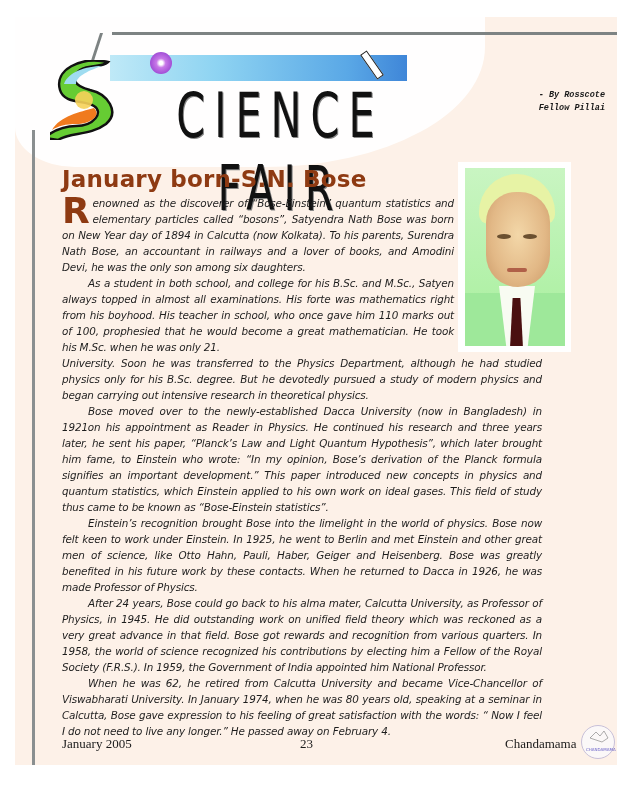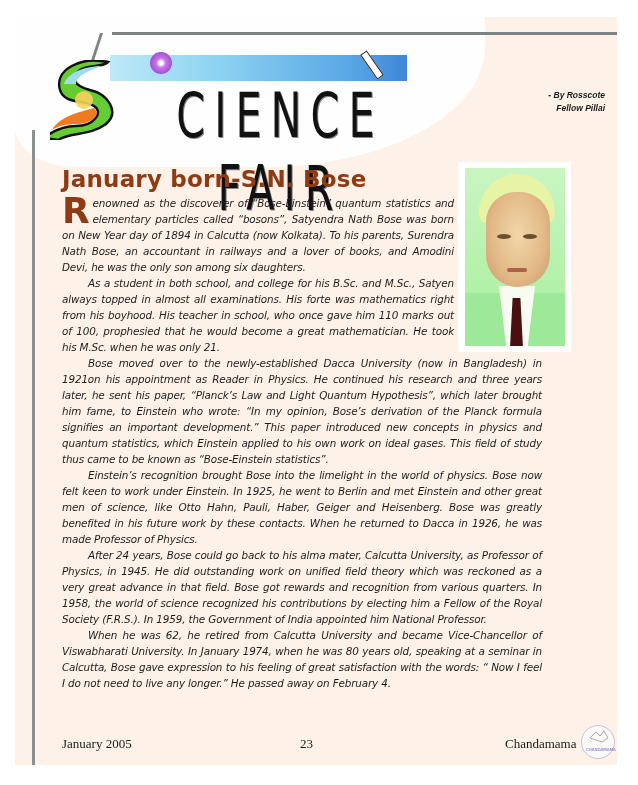--- a/index.html
+++ b/index.html
@@ -15,21 +15,21 @@
   .logo { position:absolute; left:50px; top:52px; width:390px; height:85px;text-align:center; }
   .sky-band { position:absolute; left:60px; top:3px; width:297px; height:26px;
     background:linear-gradient(90deg,#bfe9f7 0%,#8fd4f2 35%,#5aa8e6 80%,#3f86d8 100%); }
   .sun { position:absolute; left:100px; top:0px; width:22px; height:22px; border-radius:50%;
     background:radial-gradient(circle,#ffffff 0 12%,#c878e8 30%,#a24fd6 70%,#e0b8f2 100%); }
   .telescope { position:absolute; left:318px; top:-2px; width:6px; height:28px; background:#ffffff; border:1px solid #222; transform:rotate(-35deg); }
   .s-shape { position:absolute; left:0px; top:8px; width:70px; height:80px; }
   .logo-word { position:absolute; left:70px; top:27px; font-family:"DejaVu Sans Condensed","DejaVu Sans", sans-serif;
     font-size:46px; letter-spacing:9px; color:#111; font-weight:normal; transform:scaleY(1.35); transform-origin:top left;
     text-shadow:1px 1px 0 #888; }
-  .byline { position:absolute; left:510px; top:89px; width:95px; text-align:right; font-family:Liberation Sans, sans-serif;
+  .byline { position:absolute; left:510px; top:89px; width:95px; text-align:right; font-family:Liberation Mono, monospace;
     font-size:8.5px; font-weight:bold; font-style:italic; color:#1a1a1a; line-height:13px; }
 
   
   .title { position:absolute; left:62px; top:166px; font-family:"DejaVu Sans", sans-serif; font-weight:bold;
     font-size:23px; color:#8e3a12; letter-spacing:0.2px; }
   .photo-frame { position:absolute; left:458px; top:162px; width:113px; height:190px; background:#ffffff; }
   .photo { position:absolute; left:465px; top:168px; width:100px; height:178px; overflow:hidden;
     background:linear-gradient(180deg,#c9f5c2 0%,#a7ef9c 100%); }
   .photo .hair { position:absolute; left:14px; top:6px; width:76px; height:50px; border-radius:40px 40px 10px 10px; background:#e7f3a5; }
   .photo .face { position:absolute; left:21px; top:24px; width:64px; height:95px; border-radius:32px 32px 34px 34px;
@@ -95,20 +95,21 @@
   <div class="eye-r"></div>
   <div class="mouth"></div>
 </div>
 
 <div class="body-text col-narrow">
   <p class="first"><span class="drop">R</span><span>enowned as the discoverer of “Bose-Einstein” quantum statistics and elementary particles called “bosons”, Satyendra Nath Bose was born on New Year day of 1894 in Calcutta (now Kolkata). To his parents, Surendra Nath Bose, an accountant in railways and a lover of books, and Amodini Devi, he was the only son among six daughters.</span></p>
   <p>As a student in both school, and college for his B.Sc. and M.Sc., Satyen always topped in almost all examinations. His forte was mathematics right from his boyhood. His teacher in school, who once gave him 110 marks out of 100, prophesied that he would become a great mathematician. He took his M.Sc. when he was only 21.</p>
 </div>
 
 <div class="body-text col-wide">
+  <p class="cont">University. Soon  he was transferred to the Physics Department, although he had studied physics only for his B.Sc. degree. But he devotedly pursued a study of modern physics and began carrying out intensive research in theoretical physics.</p>
   <p>Bose moved over to the newly-established Dacca University (now in Bangladesh) in 1921on his appointment as Reader in Physics. He continued his research and three years later, he sent his paper, “Planck’s Law and Light Quantum Hypothesis”, which later brought him fame, to Einstein who wrote: “In my opinion, Bose’s derivation of the Planck formula signifies an important development.” This paper introduced new concepts in physics and quantum statistics, which Einstein applied to his own work on ideal gases. This field of study thus came to be known as “Bose-Einstein statistics”.</p>
   <p>Einstein’s recognition brought Bose into the limelight in the world of physics. Bose now felt keen to work under Einstein. In 1925, he went to Berlin and met Einstein and other great men of science, like Otto Hahn, Pauli, Haber, Geiger and Heisenberg. Bose was greatly benefited in his future work by these contacts. When he returned to Dacca in 1926, he was made Professor of Physics.</p>
   <p>After 24 years, Bose could go back to his alma mater, Calcutta University, as Professor of Physics, in 1945. He did outstanding work on unified field theory which was reckoned as a very great advance in that field. Bose got rewards and recognition from various quarters. In 1958, the world of science recognized his contributions by electing him a Fellow of the Royal Society (F.R.S.). In 1959, the Government of India appointed him National Professor.</p>
   <p>When he was 62, he retired from Calcutta University and became Vice-Chancellor of Viswabharati University. In January 1974, when he was 80 years old, speaking at a seminar in Calcutta, Bose gave expression to his feeling of great satisfaction with the words: “ Now I feel I do not need to live any longer.” He passed away on February 4.</p>
 </div>
 
 <div class="footer f-left">January 2005</div>
 <div class="footer f-mid">23</div>
 <div class="footer f-right">Chandamama</div>
 <div class="seal">

